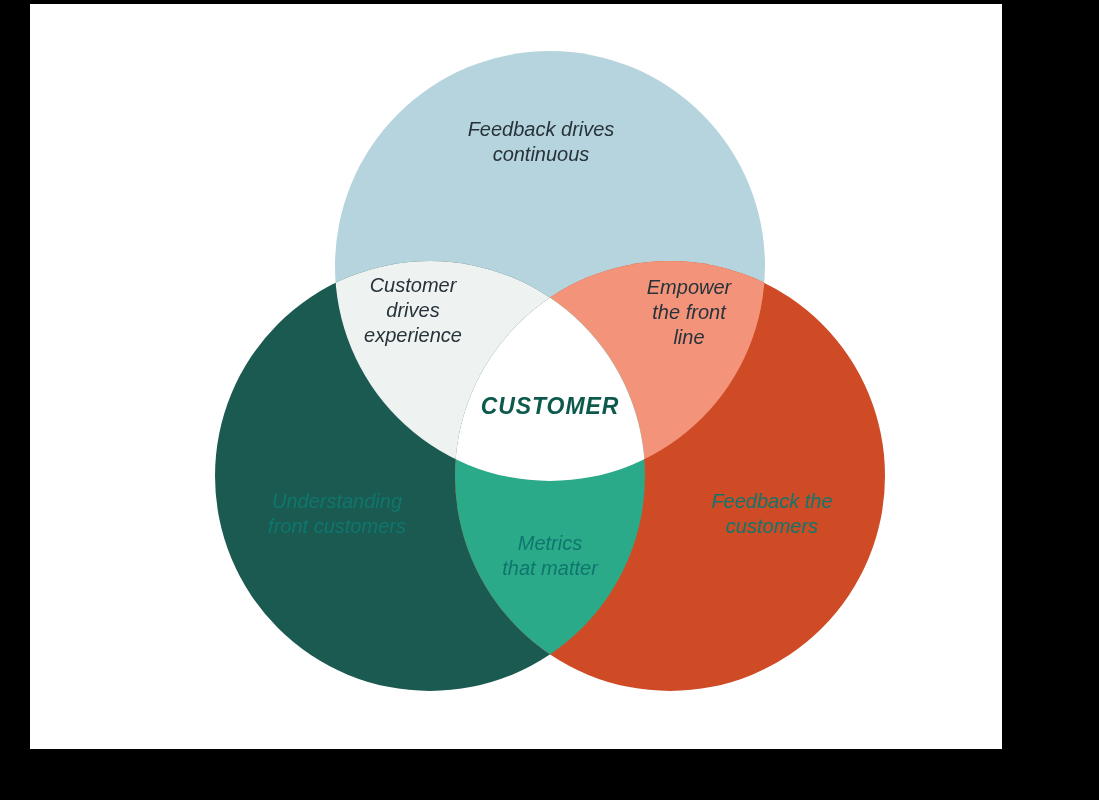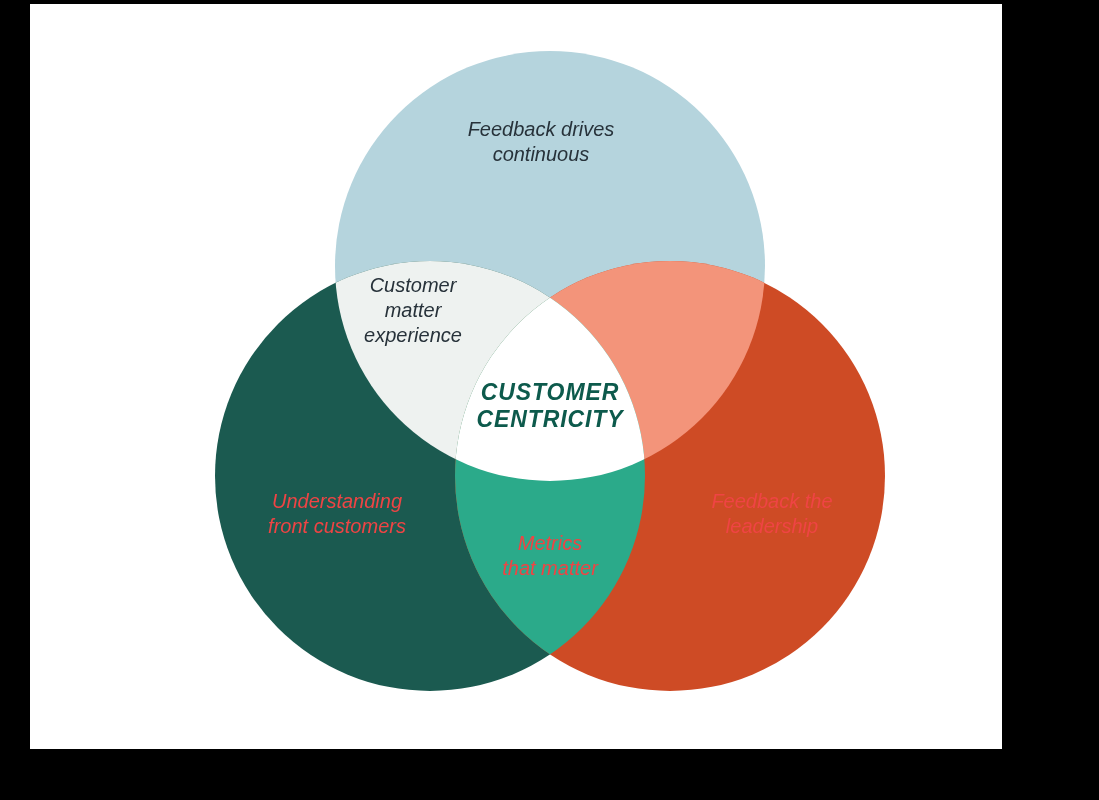--- a/index.html
+++ b/index.html
@@ -34,21 +34,21 @@
   .label {
     position: absolute;
     transform: translate(-50%, -50%);
     text-align: center;
     font-size: 20px;
     line-height: 25px;
     white-space: nowrap;
     pointer-events: none;
   }
   .label.dark  { color: #27323a; }
-  .label.light { color: #ef4444; }
+  .label.light { color: #0f766e; }
   .label.title {
     color: #0d5a4c;
     font-weight: bold;
     font-size: 23px;
     line-height: 27px;
     letter-spacing: 0.04em;
   }
 </style>
 </head>
 <body>
@@ -86,38 +86,42 @@
       </g>
     </svg>
 
     <div class="label dark" style="left:511px; top:138px;">
       <div>Feedback drives</div>
       <div>continuous</div>
     </div>
 
     <div class="label dark" style="left:383px; top:306px;">
       <div>Customer</div>
-      <div>matter</div>
+      <div>drives</div>
       <div>experience</div>
     </div>
 
+    <div class="label dark" style="left:659px; top:308px;">
+      <div>Empower</div>
+      <div>the front</div>
+      <div>line</div>
+    </div>
 
     <div class="label title" style="left:520px; top:402px;">
       <div>CUSTOMER</div>
-      <div>CENTRICITY</div>
     </div>
 
     <div class="label light" style="left:307px; top:510px;">
       <div>Understanding</div>
       <div>front customers</div>
     </div>
 
     <div class="label light" style="left:742px; top:510px;">
       <div>Feedback the</div>
-      <div>leadership</div>
+      <div>customers</div>
     </div>
 
     <div class="label light" style="left:520px; top:552px;">
       <div>Metrics</div>
       <div>that matter</div>
     </div>
 
   </div>
 </div>
 

